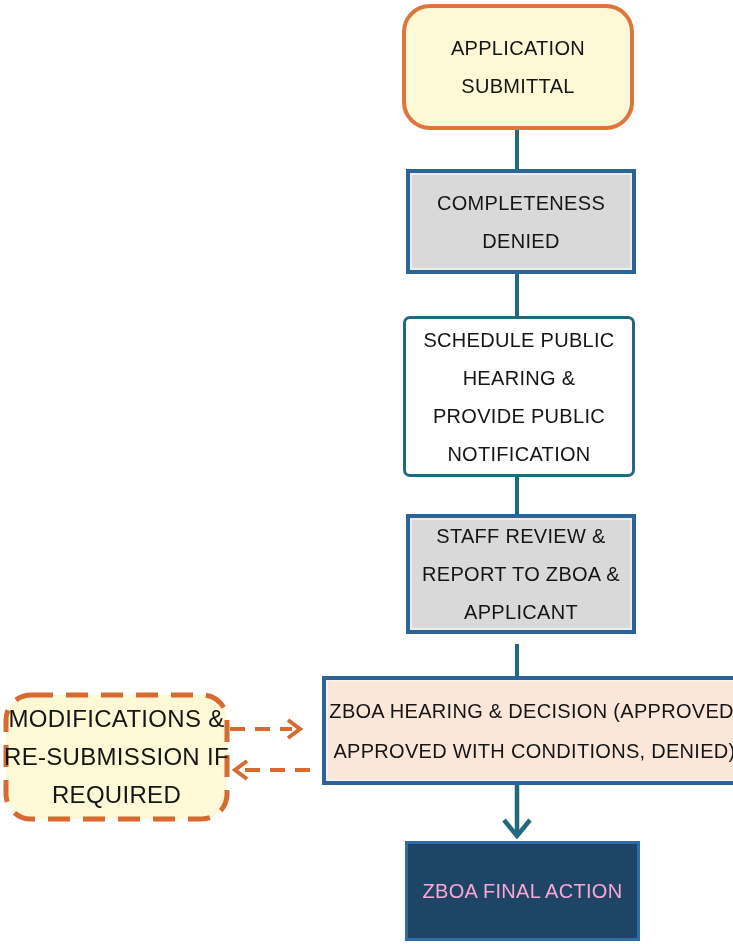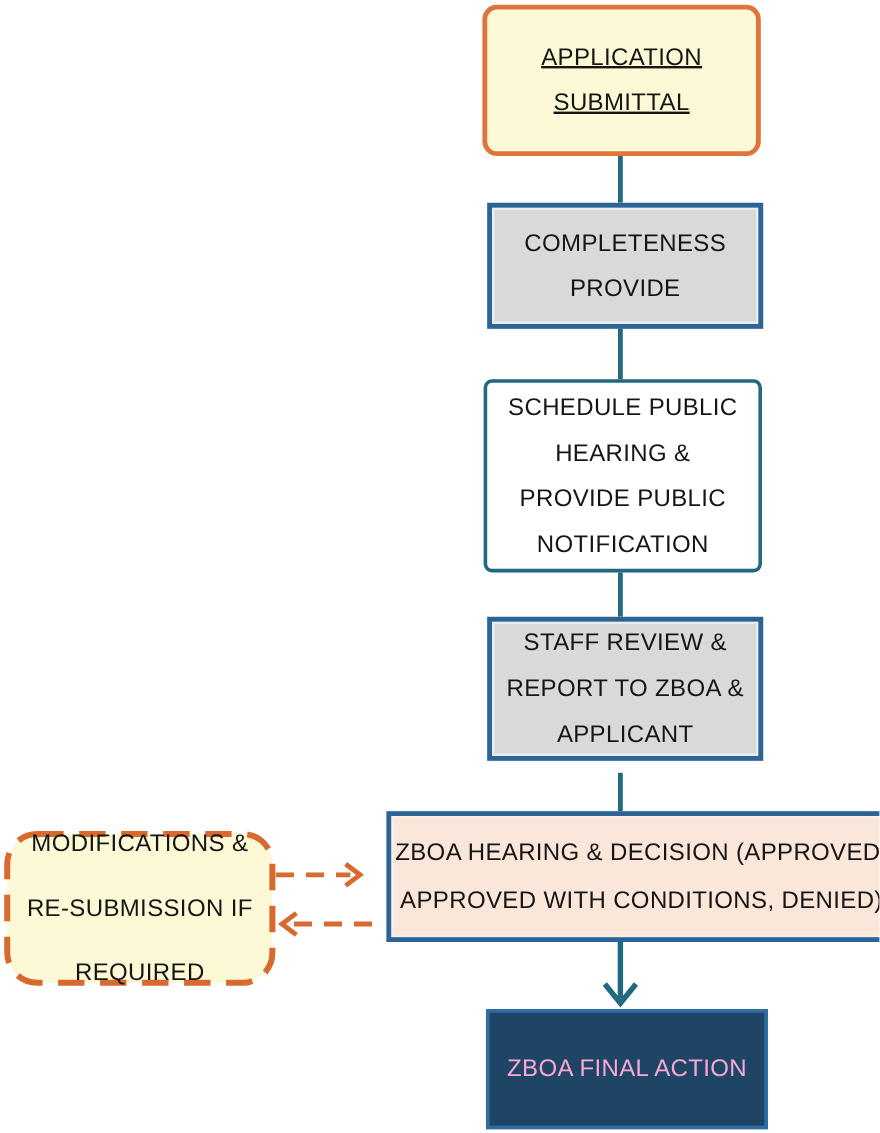--- a/index.html
+++ b/index.html
@@ -22,22 +22,21 @@
     white-space: pre-line;
     font-size: 20px;
     line-height: 38px;
     letter-spacing: 0.3px;
   }
   
   .n-app {
     left: 402px; top: 4px; width: 232px; height: 126px;
     background: #FDF9D6;
     border: 4px solid #E0753B;
-    border-radius: 12px;
-    text-decoration: underline;
+    border-radius: 28px;
   }
   
   .n-complete {
     left: 406px; top: 169px; width: 230px; height: 105px;
     background: #D9D9D9;
     border: 4px solid #2B6496;
     box-shadow: inset 0 0 0 2px rgba(255,255,255,0.5);
   }
   
   .n-schedule {
@@ -71,21 +70,21 @@
   
   .n-mods {
     left: 3px; top: 692px; width: 227px; height: 130px;
     background: transparent;
   }
   .n-mods .mods-border { position: absolute; inset: 0; }
   .n-mods .mods-label {
     position: absolute; inset: 0;
     display: flex; align-items: center; justify-content: center;
     text-align: center; white-space: pre-line;
-    font-size: 20px; line-height: 54px; letter-spacing: 0.3px;
+    font-size: 24px; line-height: 38px; letter-spacing: 0.3px;
   }
   .vline {
     position: absolute;
     left: 515px;
     width: 4px;
     background: #21697F;
   }
   .c1 { top: 130px; height: 39px; }
   .c2 { top: 274px; height: 42px; }
   .c3 { top: 477px; height: 37px; }
@@ -97,21 +96,21 @@
 <body>
 
 <div class="canvas">
 
   <div class="node n-app">APPLICATION
 SUBMITTAL</div>
 
   <div class="vline c1"></div>
 
   <div class="node n-complete">COMPLETENESS
-PROVIDE</div>
+DENIED</div>
 
   <div class="vline c2"></div>
 
   <div class="node n-schedule">SCHEDULE PUBLIC
 HEARING &amp;
 PROVIDE PUBLIC
 NOTIFICATION</div>
 
   <div class="vline c3"></div>
 

